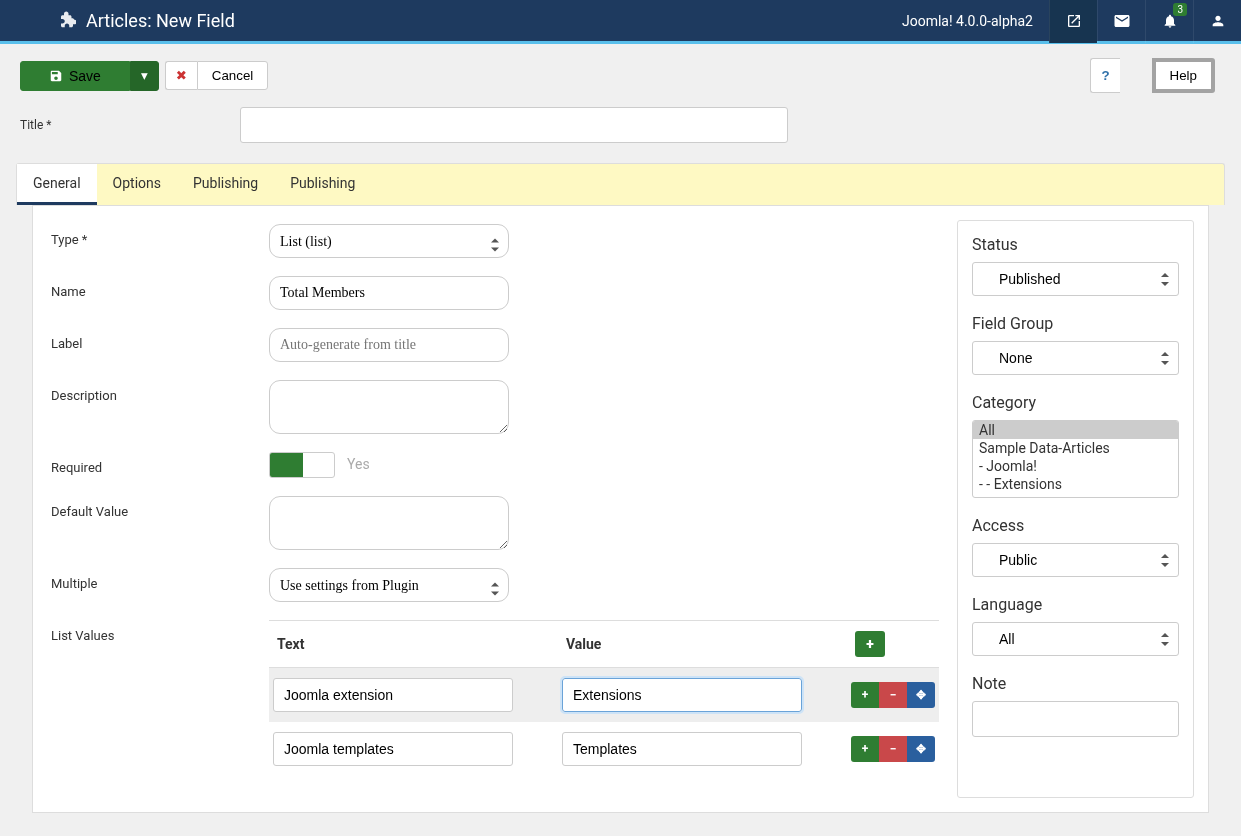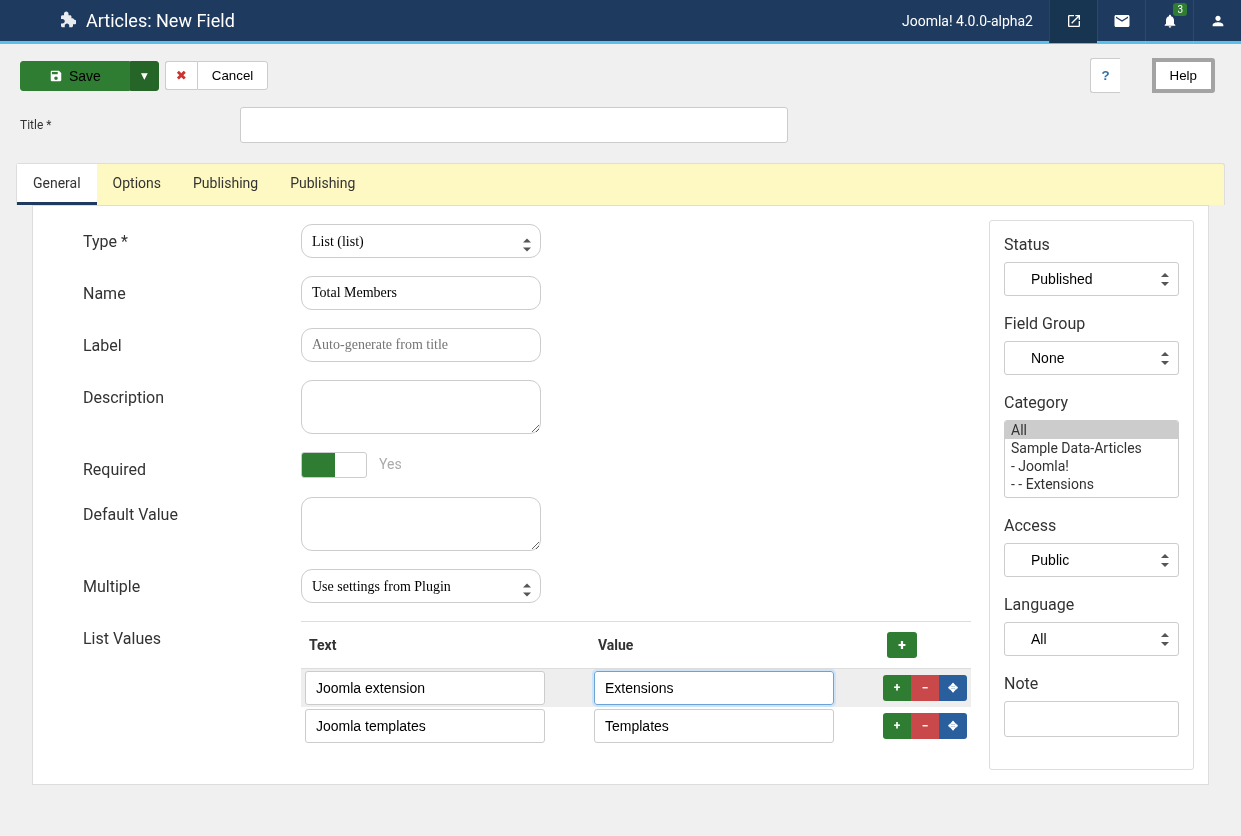--- a/index.html
+++ b/index.html
@@ -37,40 +37,40 @@
 .tabs { display: flex; border: 1px solid #ddd; border-bottom: none; background: #fef9c3; border-radius: 3px 3px 0 0; text-align: center; }
 .tab { padding: 11px 16px; cursor: pointer; font-size: 14px; color: #333; }
 .tab.active { background: #fff; border-bottom: 3px solid #1e3a5f; }
 
 
 .content { display: flex; margin: 0 16px 20px; border: 1px solid #ddd; background: #fff; }
 .main { flex: 1; padding: 18px 14px 18px 18px; }
 .sidebar { width: 272px; border: 1px solid #ddd; margin: 14px 14px 14px 4px; border-radius: 3px; padding: 14px; }
 
 .form-row { display: flex; align-items: flex-start; margin-bottom: 18px; }
-.form-label { width: 218px; padding-top: 8px; font-size: 16px; margin-left: 32px; }
+.form-label { width: 218px; padding-top: 8px; font-size: 13px; }
 .select, .input, .textarea { border: 1px solid #ccc; border-radius: 11px; padding: 7px 10px; font-size: 14px; background: #fff; font-family: Liberation Serif, serif; }
 .select { width: 240px; height: 34px; appearance: none; position: relative; }
 .select-wrap { position: relative; display: inline-block; }
 .select-caret { position: absolute; right: 10px; top: 50%; transform: translateY(-50%); pointer-events: none; }
 .input { width: 240px; height: 34px; }
 .textarea { width: 240px; height: 54px; resize: vertical; }
 .textarea-lg { width: 240px; height: 54px; resize: vertical; }
 
 
 .toggle { width: 66px; height: 26px; background: #fff; border-radius: 3px; border: 1px solid #ccc; position: relative; overflow: hidden; }
 .toggle-on { position: absolute; left: 0; top: 0; bottom: 0; width: 33px; background: #2f7d32; }
 .toggle-txt { color: #aaa; margin-left: 12px; padding-top: 4px; font-size: 14px; }
 .toggle-row { display: flex; align-items: flex-start; }
 
 
 .list-table { width: 670px; border-collapse: collapse; }
 .list-table th { text-align: left; padding: 10px 8px; border-top: 1px solid #ddd; border-bottom: 1px solid #ddd; font-size: 14px; }
 .list-table th.add-col { width: 90px; }
-.list-table td { padding: 2px 4px; vertical-align: middle; }
+.list-table td { padding: 10px 4px; vertical-align: middle; }
 .list-table tr.hl td { background: #eee; }
 .list-input { width: 240px; height: 34px; border: 1px solid #ccc; border-radius: 3px; padding: 7px 10px; font-size: 14px; background: #fff; }
 .list-input.focused { border: 1px solid #6aa3d8; outline: 2px solid #cde3f7; }
 .row-btns { display: flex; gap: 0; }
 .rb { width: 28px; height: 26px; display: flex; align-items: center; justify-content: center; color: #fff; font-size: 12px; cursor: pointer; }
 .rb.g { background: #2f7d32; border-radius: 3px 0 0 3px; }
 .rb.r { background: #c9484a; }
 .rb.b { background: #2a5f9e; border-radius: 0 3px 3px 0; }
 .add-btn { width: 30px; height: 26px; background: #2f7d32; color: #fff; display: inline-flex; align-items: center; justify-content: center; border-radius: 3px; cursor: pointer; }
 

